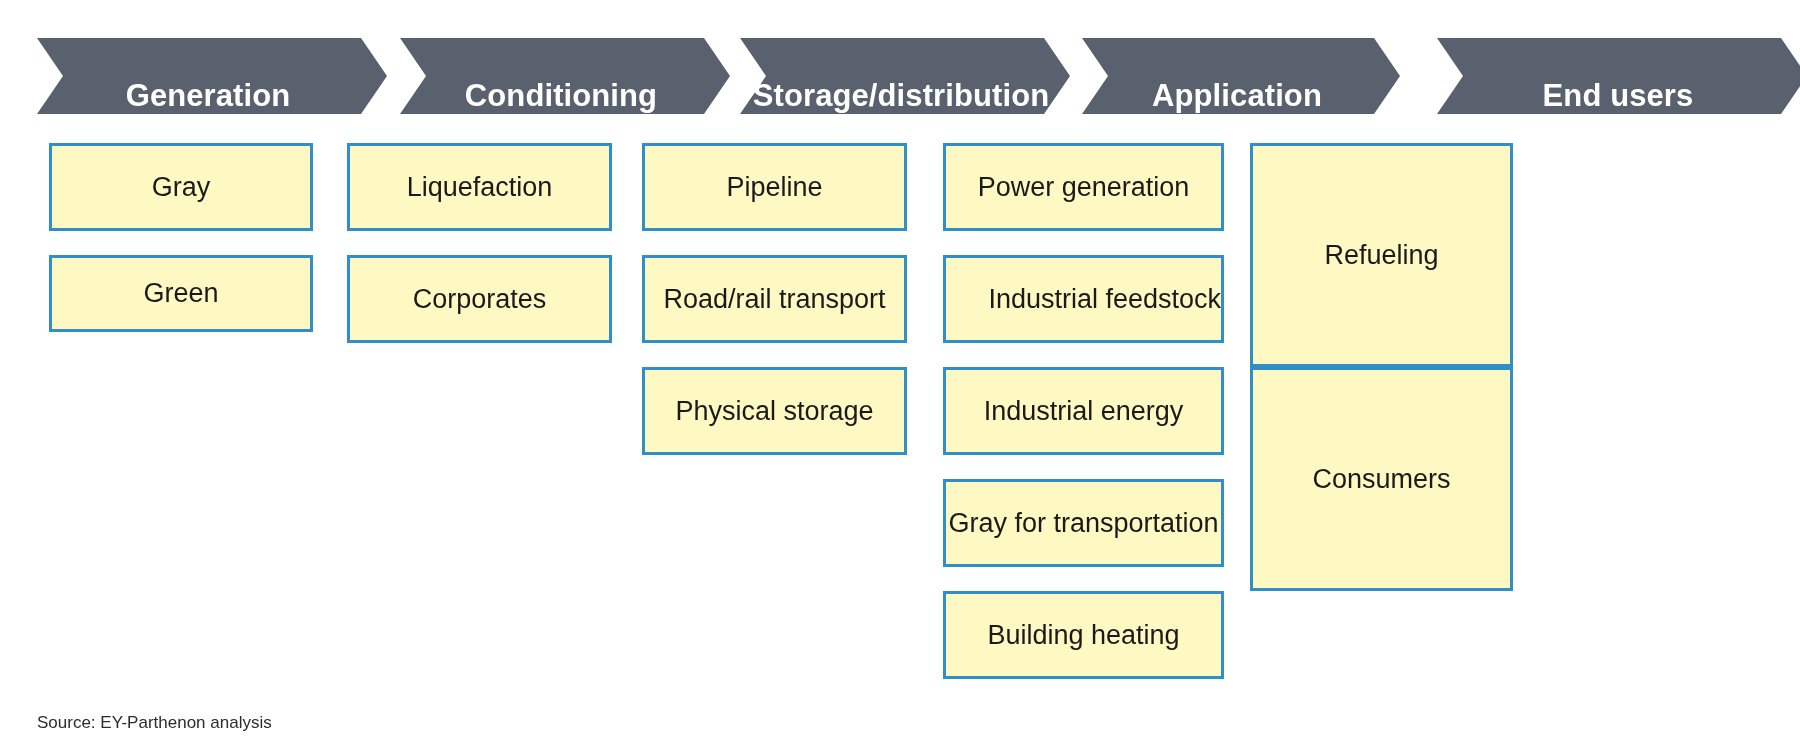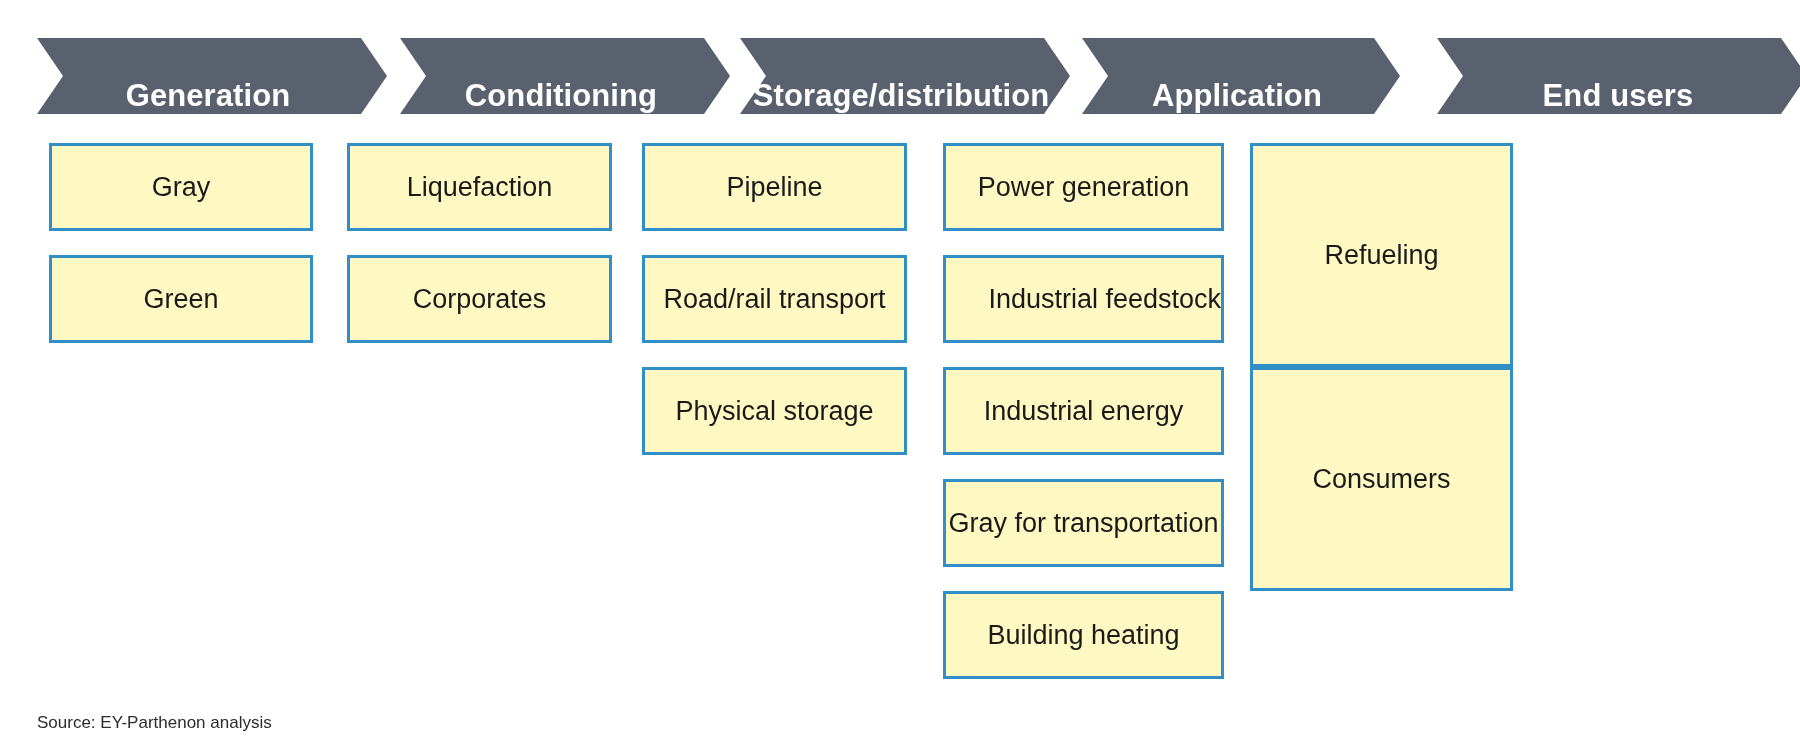--- a/index.html
+++ b/index.html
@@ -101,21 +101,21 @@
       <div class="chev-bg" style="clip-path: polygon(0px 0px, calc(100% - 26px) 0px, 100% 50%, calc(100% - 26px) 100%, 0px 100%, 26px 50%); background: rgb(88, 97, 109);"></div>
       <span class="chev-label">End users</span>
     </div>
 
   </div>
 
   <div class="col" id="col-0" style="left: 49px; width: 264px;">
       <div class="cell" style="height: 88px; border-color: rgb(47, 143, 198); color: rgb(26, 26, 26);">
         <span>Gray</span>
       </div>
-      <div class="cell" style="height: 88px; border-color: rgb(47, 143, 198); color: rgb(26, 26, 26);">
+      <div class="cell" style="height: 77px; border-color: rgb(47, 143, 198); color: rgb(26, 26, 26);">
         <span>Green</span>
       </div>
     </div>
   <div class="col" id="col-1" style="left: 347px; width: 265px;">
       <div class="cell" style="height: 88px; border-color: rgb(47, 143, 198); color: rgb(26, 26, 26); justify-content: center;">
         <span>Liquefaction</span>
       </div>
       <div class="cell" style="height: 88px; border-color: rgb(47, 143, 198); color: rgb(26, 26, 26);">
         <span>Corporates</span>
       </div>

